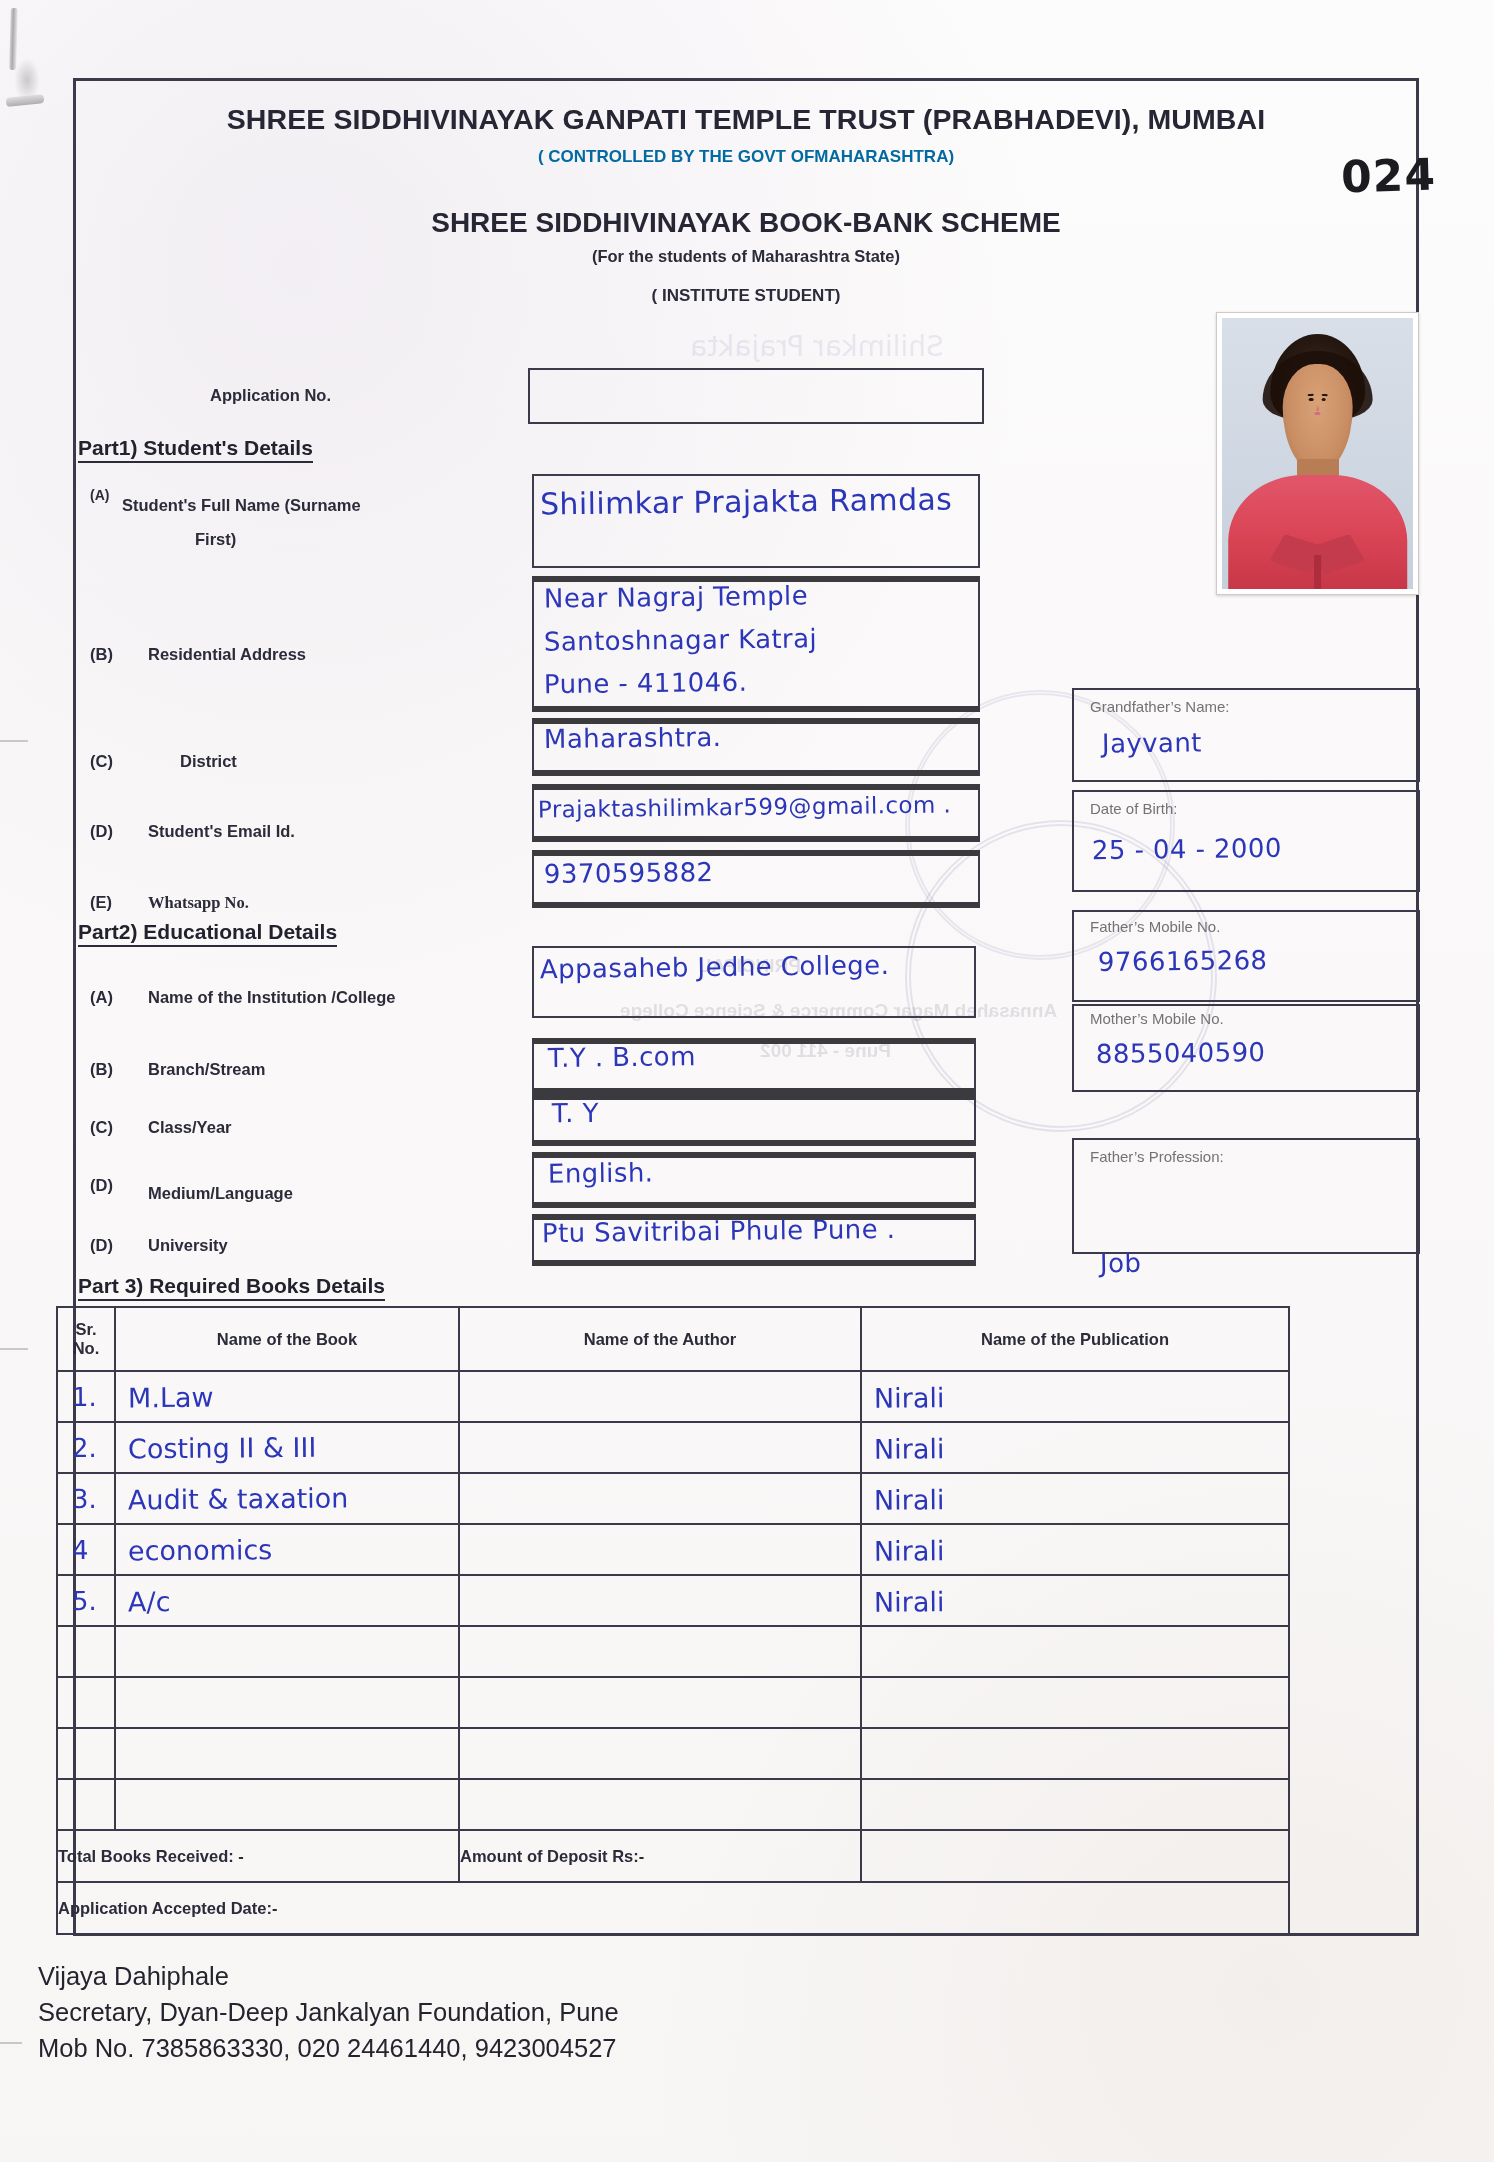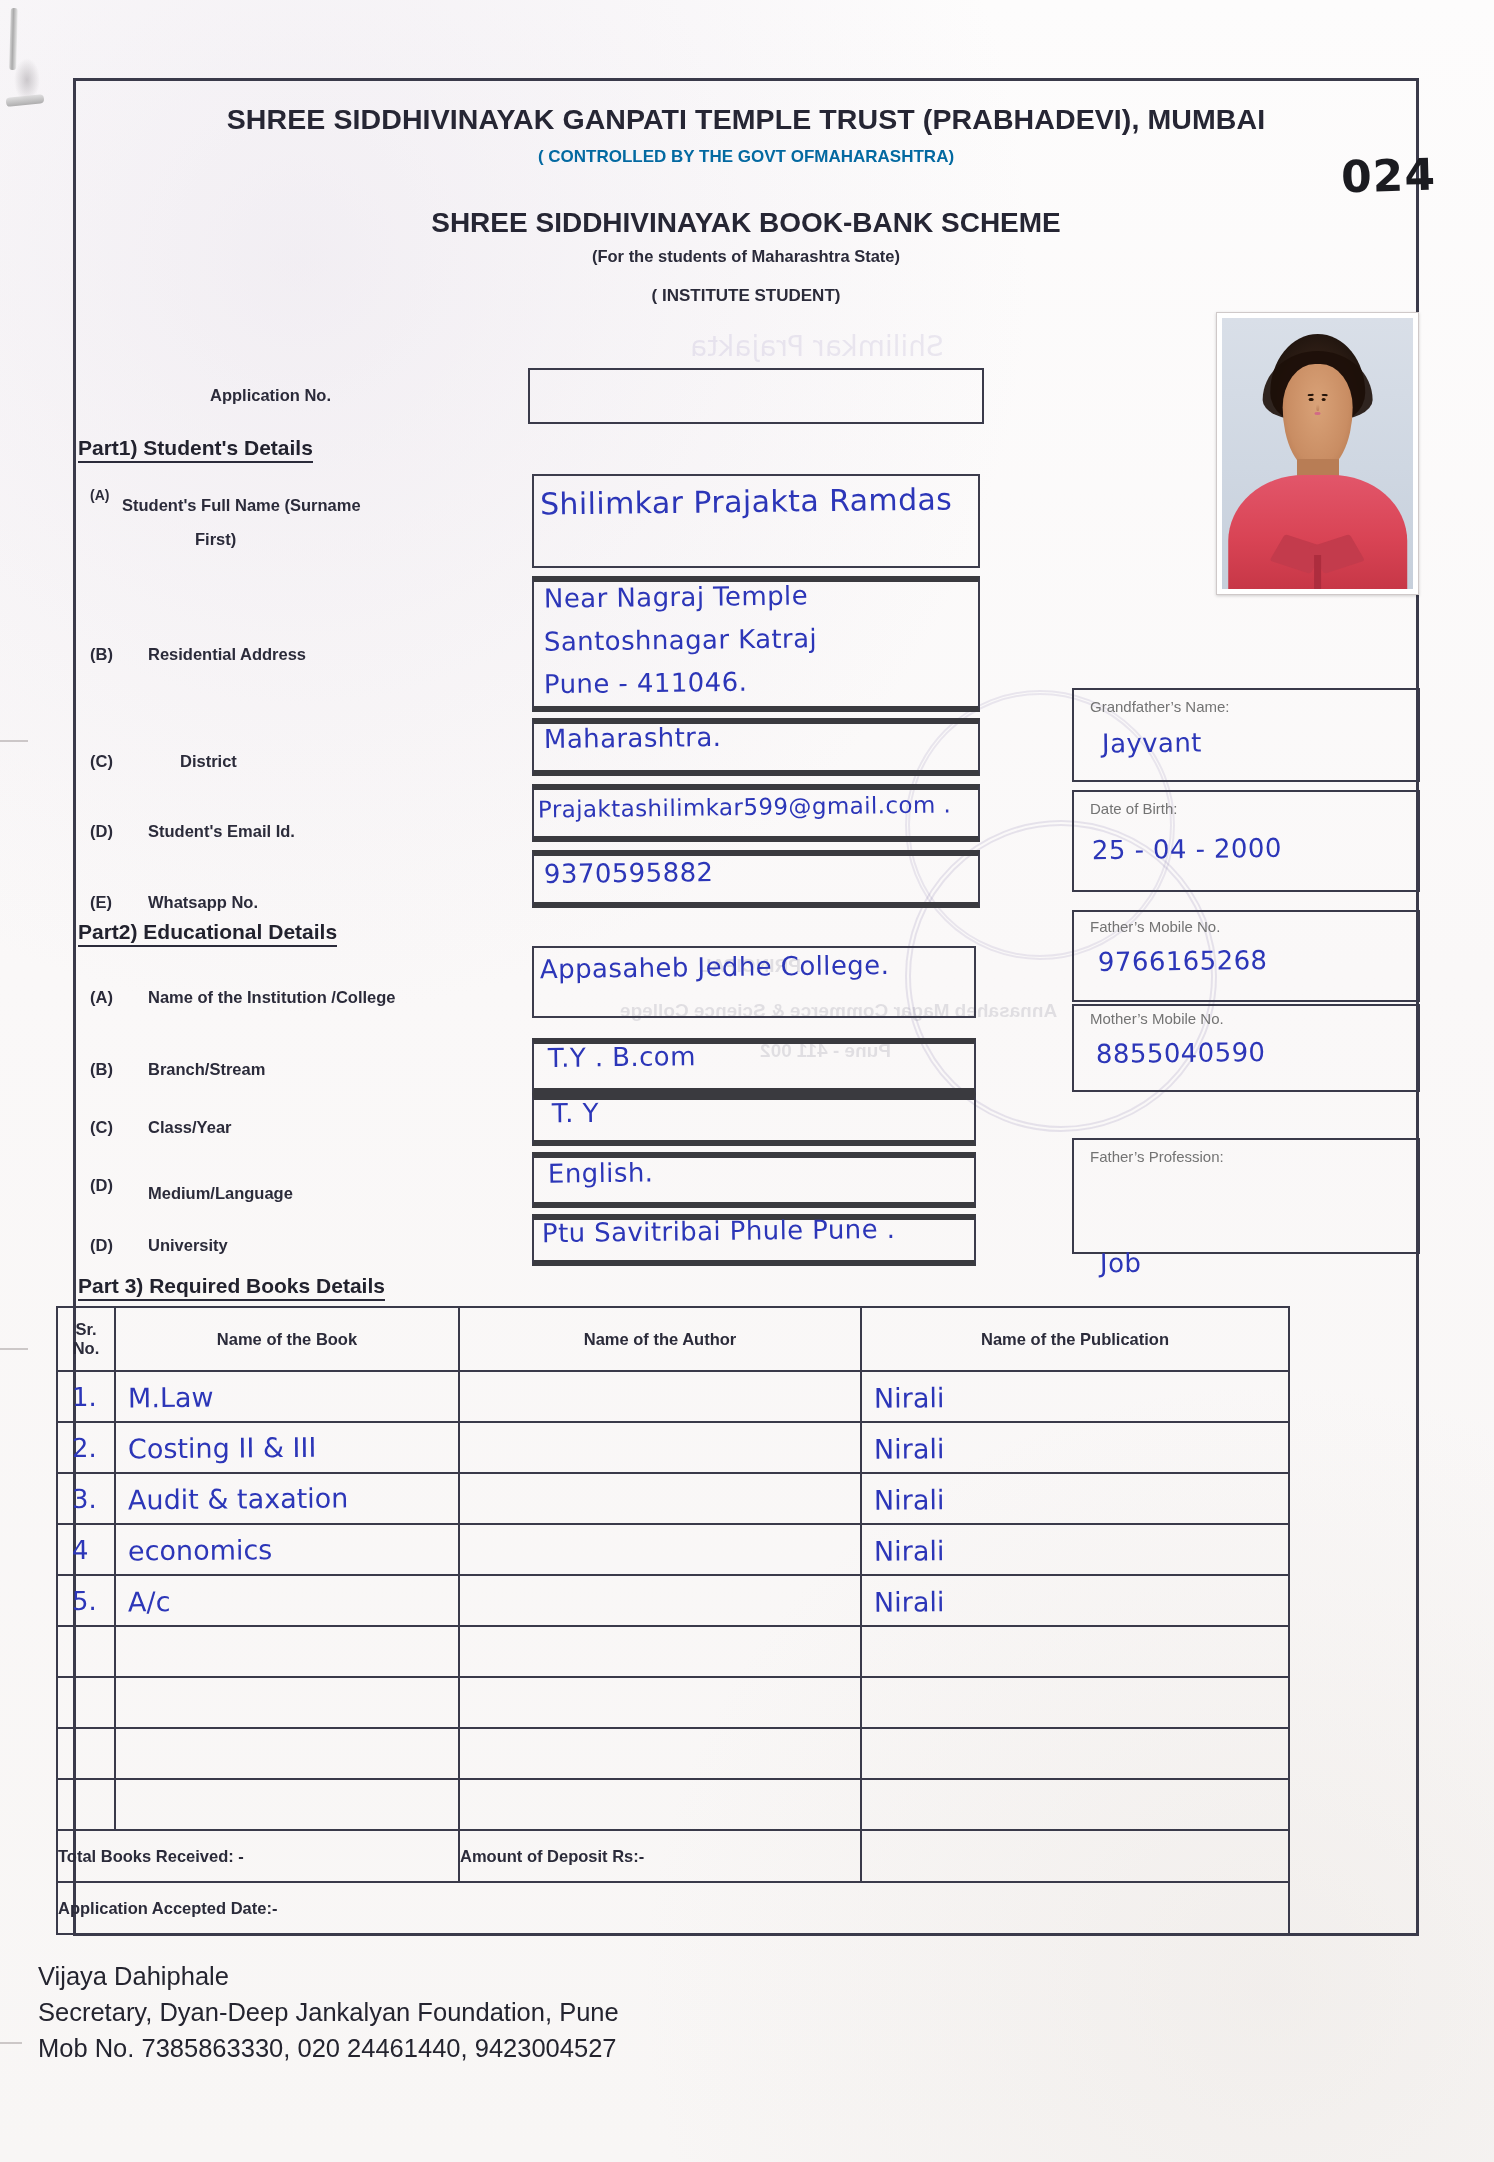--- a/index.html
+++ b/index.html
@@ -237,21 +237,21 @@
 <div class="lbl" style="left:148px;top:752px;margin-left:32px;">District</div>
 <div class="wbox heavy" style="left:532px;top:718px;width:448px;height:58px;"></div>
 <div class="hw sm" style="left:544px;top:723px;">Maharashtra.</div>
 
 <div class="lbl-sm" style="left:90px;top:822px;font-size:16.5px;">(D)</div>
 <div class="lbl" style="left:148px;top:822px;">Student's Email Id.</div>
 <div class="wbox heavy" style="left:532px;top:784px;width:448px;height:58px;"></div>
 <div class="hw xs" style="left:538px;top:794px;">Prajaktashilimkar599@gmail.com .</div>
 
 <div class="lbl-sm" style="left:90px;top:893px;font-size:16.5px;">(E)</div>
-<div class="lbl" style="left:148px;top:893px;">Whatsapp No.</div>
+<div class="lbl" style="left:148px;top:893px;font-family:Liberation Serif, serif;">Whatsapp No.</div>
 <div class="wbox heavy" style="left:532px;top:850px;width:448px;height:58px;"></div>
 <div class="hw sm" style="left:544px;top:858px;">9370595882</div>
 
 <div class="rbox" style="left:1072px;top:688px;width:348px;height:94px;"></div>
 <div class="rlbl" style="left:1090px;top:698px;">Grandfather’s Name:</div>
 <div class="hw sm" style="left:1102px;top:728px;">Jayvant</div>
 
 <div class="rbox" style="left:1072px;top:790px;width:348px;height:102px;"></div>
 <div class="rlbl" style="left:1090px;top:800px;">Date of Birth:</div>
 <div class="hw sm" style="left:1092px;top:834px;">25 - 04 - 2000</div>

